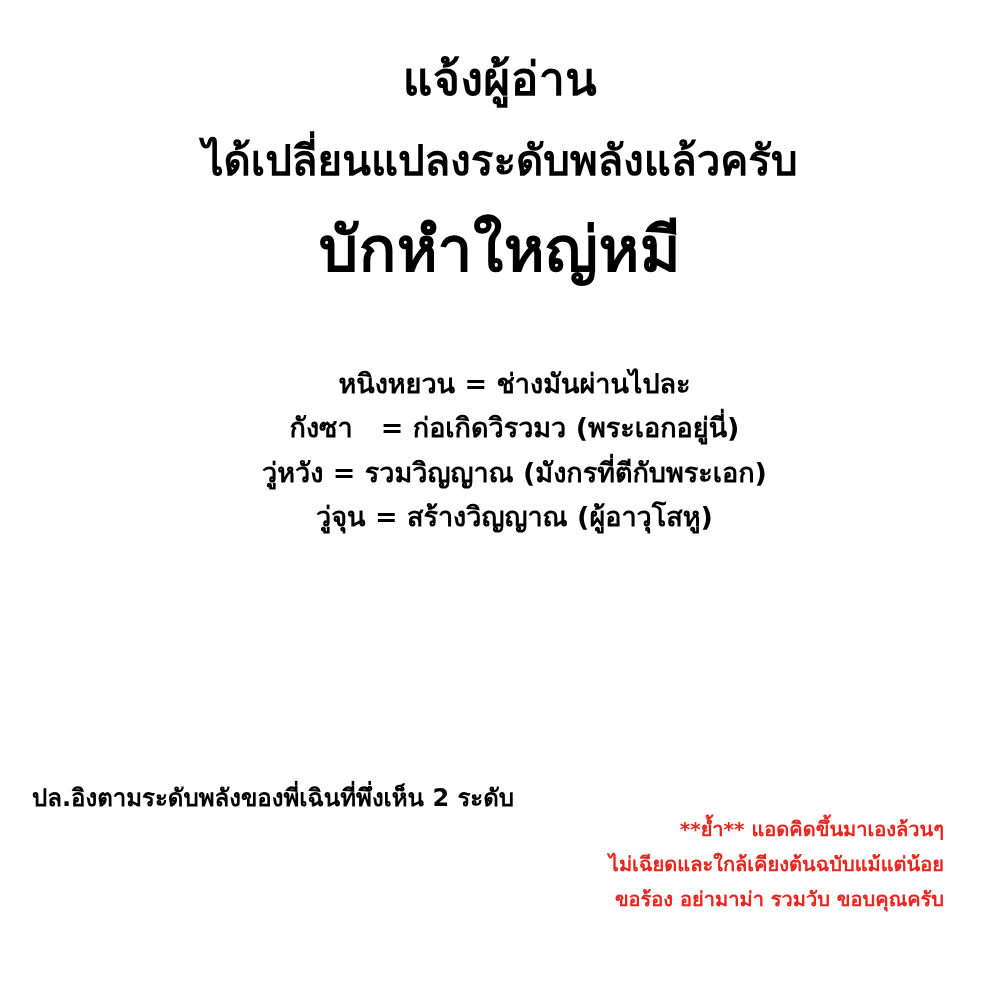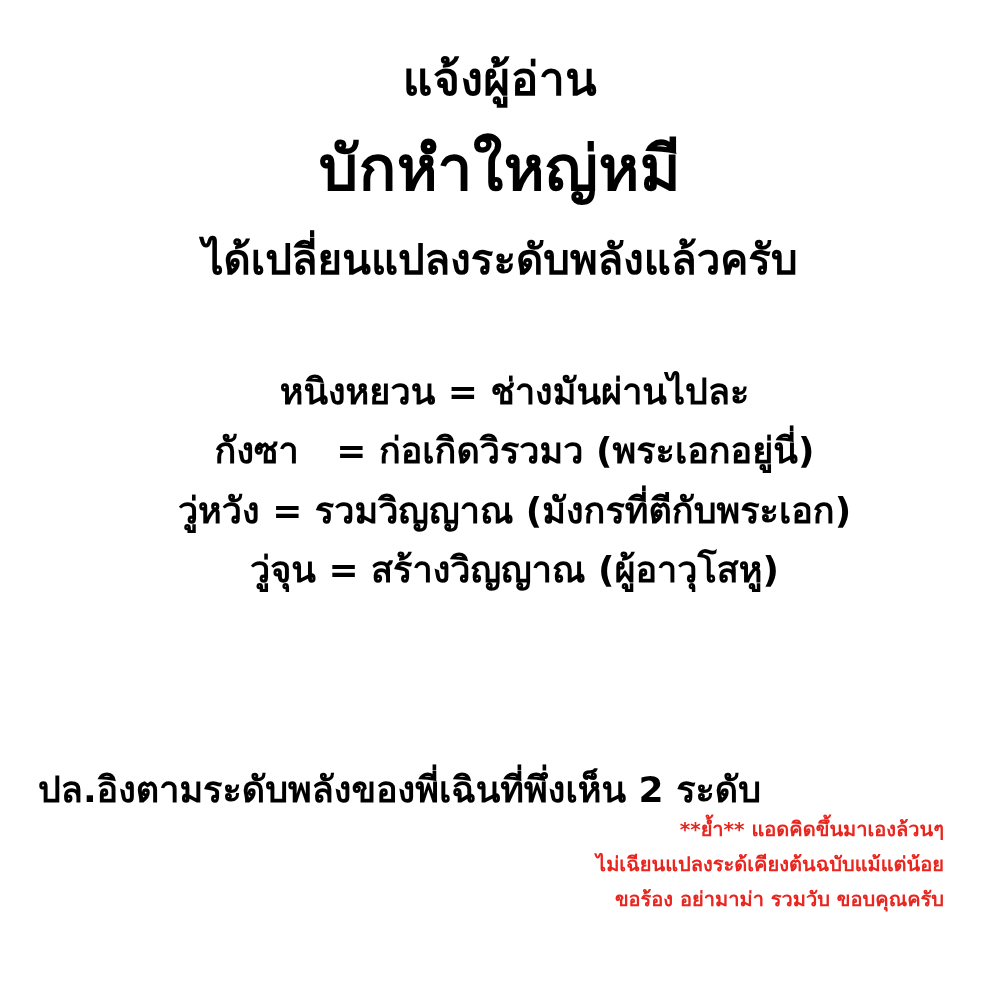--- a/index.html
+++ b/index.html
@@ -48,21 +48,21 @@
     font-size: 42px;
     font-weight: bold;
     line-height: 1.2;
   }
 
   .glossary {
     margin: 0;
     padding-top: 76px;
   }
   .glossary-line {
-    font-size: 36px;
+    font-size: 27px;
     font-weight: bold;
     line-height: 1.65;
     white-space: pre;
     padding-left: 29px;
   }
 
   .footnote-block {
     position: absolute;
     right: 56px;
     top: 812px;
@@ -71,52 +71,52 @@
   }
   .footnote-line {
     font-size: 20px;
     font-weight: bold;
     line-height: 1.75;
     text-align: right;
   }
 
   .postscript {
     position: absolute;
-    left: 38px;
+    left: 32px;
     bottom: 18px;
-    font-size: 36px;
+    font-size: 24px;
     font-weight: bold;
     line-height: 1.3;
   }
 </style>
 </head>
 <body>
 
 <div class="page">
 
   <div class="center">
     <h1 class="notice-title">แจ้งผู้อ่าน</h1>
   </div>
 
   <div class="center">
-    <h2 class="headline">บักหำใหญ่หมี</h2>
+    <h3 class="subheadline">ได้เปลี่ยนแปลงระดับพลังแล้วครับ</h3>
   </div>
 
   <div class="center">
-    <h3 class="subheadline">ได้เปลี่ยนแปลงระดับพลังแล้วครับ</h3>
+    <h2 class="headline">บักหำใหญ่หมี</h2>
   </div>
 
   <div class="glossary center">
     <div class="glossary-line">หนิงหยวน = ช่างมันผ่านไปละ</div>
     <div class="glossary-line">กังซา   = ก่อเกิดวิรวมว (พระเอกอยู่นี่)</div>
     <div class="glossary-line">วู่หวัง = รวมวิญญาณ (มังกรที่ตีกับพระเอก)</div>
     <div class="glossary-line">วู่จุน = สร้างวิญญาณ (ผู้อาวุโสหู)</div>
   </div>
 
   <div class="footnote-block" id="footnote-block" style="color: rgb(232, 37, 30);">
     <div class="footnote-line">**ย้ำ** แอดคิดขึ้นมาเองล้วนๆ</div>
-    <div class="footnote-line">ไม่เฉียนแปลงระด้เคียงต้นฉบับแม้แต่น้อย</div>
+    <div class="footnote-line">ไม่เฉียดและใกล้เคียงต้นฉบับแม้แต่น้อย</div>
     <div class="footnote-line">ขอร้อง อย่ามาม่า รวมวับ ขอบคุณครับ</div>
   </div>
 
   <div class="postscript">ปล.อิงตามระดับพลังของพี่เฉินที่พึ่งเห็น 2 ระดับ</div>
 
 </div>
 
 </body></html>

